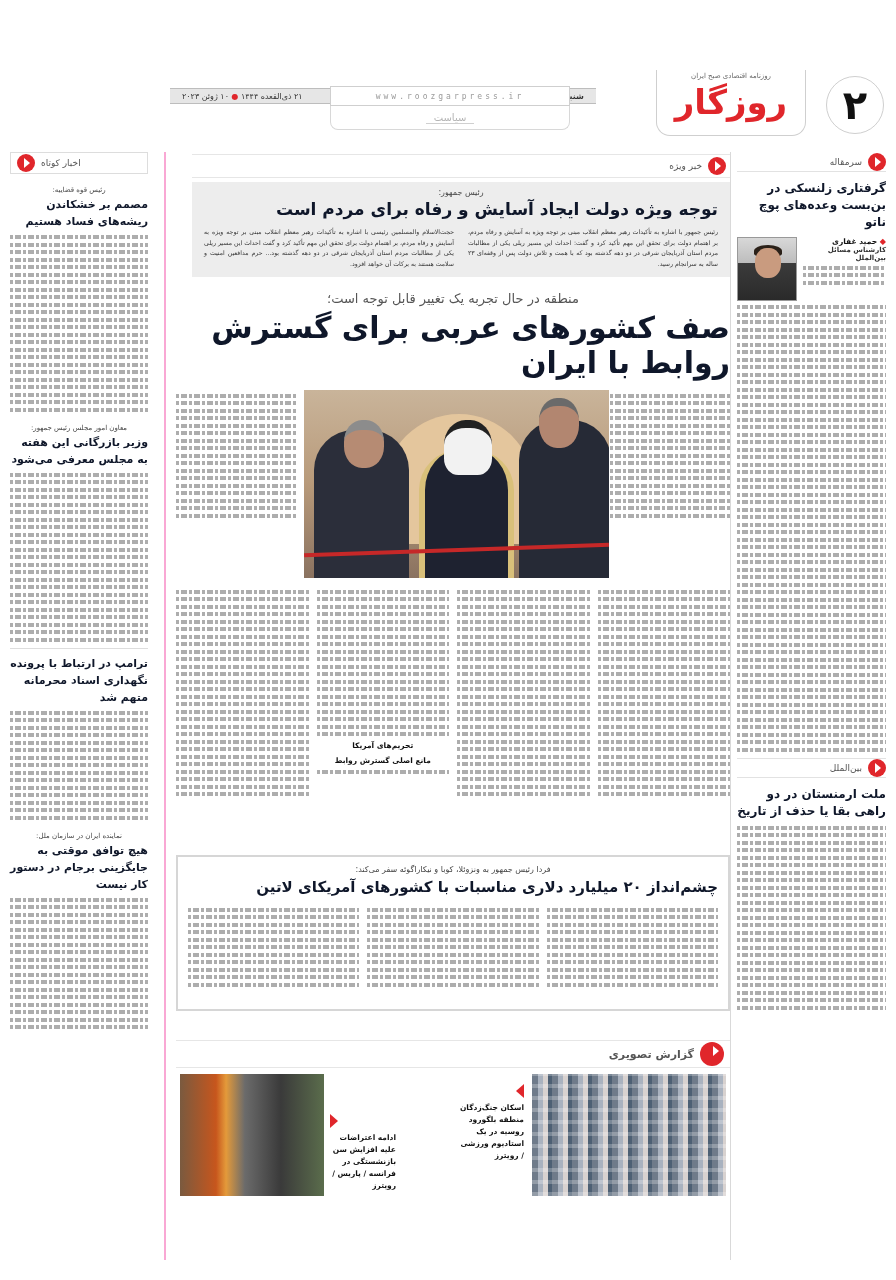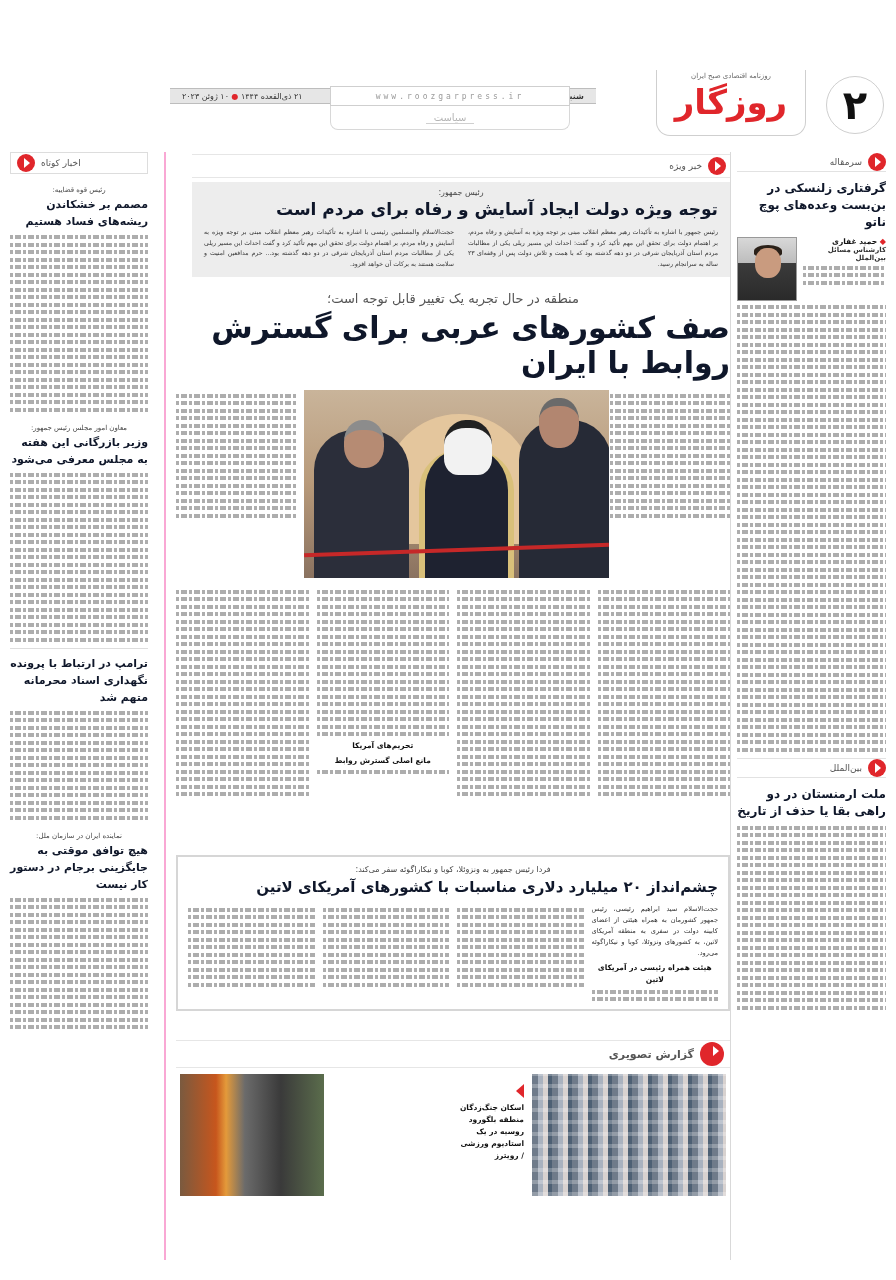--- a/index.html
+++ b/index.html
@@ -557,25 +557,20 @@
         </div>
       </div>
     </div>
   </div>
 
   <div class="latam-box">
     <div class="latam-kicker">فردا رئیس جمهور به ونزوئلا، کوبا و نیکاراگوئه سفر می‌کند:</div>
     <div class="headline latam-title">چشم‌انداز ۲۰ میلیارد دلاری مناسبات با کشورهای آمریکای لاتین</div>
     <div class="four-col">
       <div class="body-text">
-        <span>حجت‌الاسلام سید ابراهیم رئیسی، رئیس جمهور کشورمان به همراه هیئتی از اعضای کابینه دولت در سفری به منطقه آمریکای لاتین، به کشورهای ونزوئلا، کوبا و نیکاراگوئه می‌رود.</span>
-        <div class="subhead">هیئت همراه رئیسی در آمریکای لاتین</div>
-        <i class="filler"></i><i class="filler"></i>
-      </div>
-      <div class="body-text">
 
         <i class="filler"></i>
           <i class="filler"></i>
           <i class="filler"></i>
           <i class="filler"></i>
           <i class="filler"></i>
         <i class="filler"></i>
           <i class="filler"></i>
           <i class="filler"></i>
           <i class="filler"></i>
@@ -618,15 +613,19 @@
       <span class="sec-icon"></span>
       <span class="sec-label">گزارش تصویری</span>
     </div>
     <div class="pr-row">
       <div class="pr-photo1"></div>
       <div class="pr-caption cap1">
         <span class="tri"></span>
         <span>اسکان جنگ‌زدگان منطقه بلگورود روسیه در یک استادیوم ورزشی / رویترز</span>
       </div>
       <div class="pr-photo2"></div>
+      <div class="pr-caption cap2">
+        <span class="tri"></span>
+        <span>ادامه اعتراضات علیه افزایش سن بازنشستگی در فرانسه / پاریس / رویترز</span>
+      </div>
     </div>
   </div>
 </div>
 
 </body></html>

